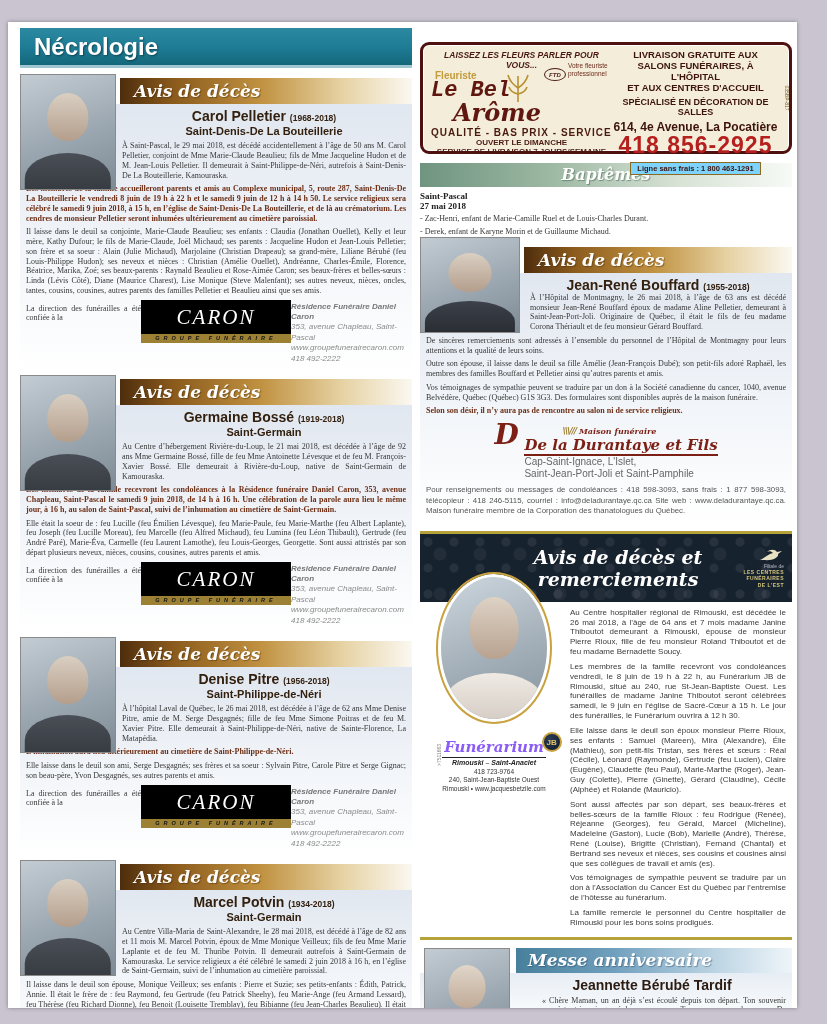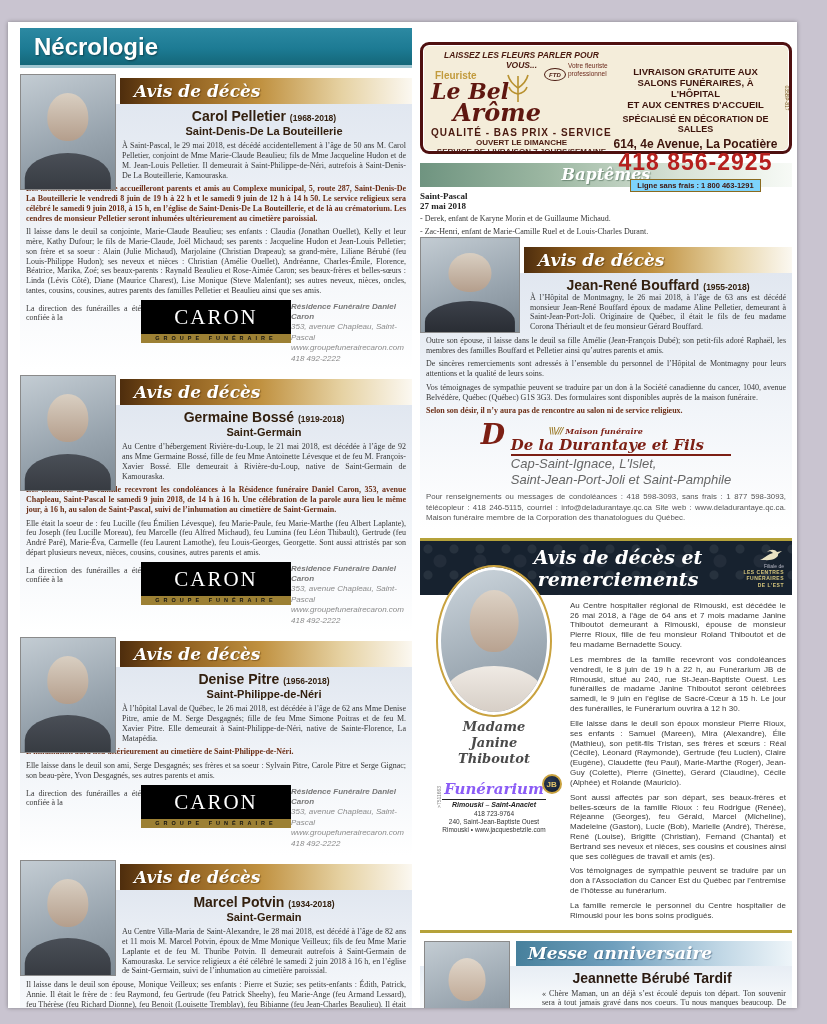--- a/index.html
+++ b/index.html
@@ -34,47 +34,47 @@
   .obit-body { background:linear-gradient(180deg,#e1e7f0,#f2f5f9 55%,#ffffff);
                padding:5px 6px 6px 6px; }
   .obit-head { margin-left:96px; text-align:center; }
   .obit-head h2 { font-family:"Liberation Sans", sans-serif; font-size:14px; font-weight:bold; color:#33200f; line-height:1.1; }
   .obit-head h2 .years { font-size:8.5px; }
   .obit-head h3 { font-family:"Liberation Sans", sans-serif; font-size:11px; font-weight:bold; color:#33200f; margin:1px 0 4px; }
   .obit-head .intro { text-align:justify; }
   .notice { font-weight:bold; color:#6d2f16; }
   .direction-row { display:flex; align-items:flex-start; margin-top:2px; }
   .dir-note { flex:1; margin-top:4px; }
-  .caron-box { width:150px; flex:0 0 150px; text-align:center; }
+  .caron-box { width:150px; flex:0 0 150px; text-align:center;font-style:italic; }
   .caron-name { background:#000; color:#fff; font-family:"Liberation Serif", serif; font-size:21px; letter-spacing:2px;
                 line-height:34px; height:34px; }
   .caron-sub  { background:#9c8034; color:#111; font-family:"Liberation Sans", sans-serif; font-size:5.5px;
                 letter-spacing:4px; line-height:9px; height:9px; font-weight:bold; }
   .caron-contact { flex:1; font-family:"Liberation Sans", sans-serif; font-style:italic; font-size:8px;
                    color:#8a8a8a; line-height:1.3; padding-top:2px; }
   .caron-contact .cc-bold { font-weight:bold; color:#777; }
 
   
   .ad { position:relative; margin-top:20px; border:3px solid #4f1010; border-radius:9px; background:#f4edda;
         height:112px; display:flex; padding:5px 10px 5px 8px; box-shadow:0 0 0 1px #fff inset; }
   .ad-left { width:52%; position:relative; }
   .ad-tag { font-family:"Liberation Sans", sans-serif; font-style:italic; font-weight:bold; font-size:8.5px; color:#4a1a10;text-align:center; }
   .ad-fleuriste { font-family:"Liberation Sans", sans-serif; font-weight:bold; font-size:10px; color:#c29b3d; margin-left:4px; }
   .ad-brand { font-family:"DejaVu Serif", serif; font-style:italic; font-weight:bold; color:#5f1710; line-height:.95; }
-  .ad-brand .l1 { font-size:22px; }
+  .ad-brand .l1 { font-size:22px;font-family:Liberation Mono, monospace; }
   .ad-brand .l2 { font-size:24px; margin-left:22px; display:inline-block; }
   .ad-flower { position:absolute; left:74px; top:24px; }
   .ad-ftd { position:absolute; right:46px; top:18px; width:22px; height:13px; border:1px solid #4a1a10; border-radius:50%;
             font-family:"Liberation Sans", sans-serif; font-size:6px; font-weight:bold; font-style:italic;
             color:#4a1a10; text-align:center; line-height:12px; }
   .ad-votre { position:absolute; right:4px; top:12px; width:40px; font-family:"Liberation Sans", sans-serif;
               font-size:6.5px; color:#6b2a1c; line-height:1.2; }
   .ad-q  { font-family:"Liberation Sans", sans-serif; font-weight:bold; font-size:10px; color:#4a1a10; letter-spacing:1px; margin-top:2px; }
   .ad-q2 { font-family:"Liberation Sans", sans-serif; font-weight:bold; font-size:8px; color:#4a1a10; text-align:center; }
-  .ad-right { flex:1; text-align:center; font-family:"Liberation Sans", sans-serif; color:#3d140c;margin-top:17px; }
+  .ad-right { flex:1; text-align:center; font-family:"Liberation Sans", sans-serif; color:#3d140c; }
   .ad-right .big { font-weight:bold; font-size:9.5px; line-height:1.15; }
   .ad-right .spec { font-weight:bold; font-size:9px; margin-top:3px; }
   .ad-right .addr { font-weight:bold; font-size:12px; margin-top:3px; }
   .ad-right .phone { font-weight:bold; font-size:23px; color:#b5201e; line-height:1; letter-spacing:1px; }
   .ad-right .toll { display:inline-block; background:#7dd3fc; border:1px solid #8a6a20; font-size:7.5px; font-weight:bold;
                     padding:1px 6px; margin-top:2px; }
   .vcode { position:absolute; right:-1px; top:50%; transform:translateY(-50%); writing-mode:vertical-rl;
            font-family:"Liberation Sans", sans-serif; font-size:5px; color:#7a5a20; }
 
   
@@ -96,28 +96,28 @@
 
   
   .dur { text-align:center; margin-top:2px; }
   .dur-row { display:inline-block; text-align:left; position:relative; padding-left:30px; }
   .dur-D { position:absolute; left:0; top:-2px; font-family:"DejaVu Serif", serif; font-style:italic; font-weight:bold;
            font-size:28px; color:#7c1f14; }
   .dur-wheat { color:#9a7a28; font-size:9px; letter-spacing:-1px; }
   .dur-tag { font-family:"DejaVu Serif", serif; font-style:italic; font-weight:bold; font-size:8px; color:#7c1f14; margin-left:38px; }
   .dur-name { font-family:"DejaVu Serif", serif; font-style:italic; font-weight:bold; font-size:15px; color:#7c1f14;
               border-bottom:2px solid #7c1f14; line-height:1.05; }
-  .dur-loc { font-family:"Liberation Sans", sans-serif; font-style:italic; font-size:13px; color:#666; line-height:1.25;
+  .dur-loc { font-family:"Liberation Sans", sans-serif; font-size:10px; color:#666; line-height:1.25;
              }
   .dur-contact { font-family:"Liberation Sans", sans-serif; font-size:7.8px; color:#555; text-align:justify;
                  line-height:1.3; margin-top:4px; }
 
   
   .thib { margin-top:8px; border-top:3px solid #b5a23a; border-bottom:3px solid #b5a23a; }
-  .thib-banner { position:relative; height:54px; background:#17222f; overflow:hidden;
+  .thib-banner { position:relative; height:68px; background:#17222f; overflow:hidden;
       background-image:radial-gradient(circle at 8px 8px, rgba(255,255,255,.07) 4px, transparent 5px),
                        radial-gradient(circle at 20px 20px, rgba(255,255,255,.05) 6px, transparent 7px);
       background-size:26px 26px, 40px 40px; display:flex; align-items:center; }
   .thib-banner .title { flex:1; text-align:center; padding-left:110px; }
   .thib-banner .title .script { font-size:19px; }
   .thib-logo { width:86px; text-align:right; padding-right:8px; font-family:"Liberation Sans", sans-serif; color:#cdb96a;
                font-size:5px; line-height:1.25; position:relative; }
   .thib-logo .f1 { color:#b8b8c4; }
   .thib-logo .f2 { font-weight:bold; letter-spacing:.5px; color:#d6c67c; }
   .thib-main { display:flex; background:#fff; padding:6px 6px 4px 6px; }
@@ -313,36 +313,36 @@
       </div>
       <div class="vcode">035BP-817</div>
     </div>
 
     <section class="bapt">
       <div class="bapt-banner">
         <span class="script">Baptêmes</span>
       </div>
       <div class="bapt-place">Saint-Pascal</div>
       <div class="bapt-date">27 mai 2018</div>
+      <p>- Zac-Henri, enfant de Marie-Camille Ruel et de Louis-Charles Durant.</p>
       <p>- Derek, enfant de Karyne Morin et de Guillaume Michaud.</p>
-      <p>- Zac-Henri, enfant de Marie-Camille Ruel et de Louis-Charles Durant.</p>
     </section>
 
     <section class="obit bouffard">
       <div class="photo"></div>
       <div class="gold-banner">
         <span class="script">Avis de décès</span>
       </div>
       <div class="obit-body">
         <div class="obit-head">
           <h2><span>Jean-René Bouffard</span> <span class="years">(1955-2018)</span></h2>
           <p class="intro">À l’Hôpital de Montmagny, le 26 mai 2018, à l’âge de 63 ans est décédé monsieur Jean-René Bouffard époux de madame Aline Pelletier, demeurant à Saint-Jean-Port-Joli. Originaire de Québec, il était le fils de feu madame Corona Thériault et de feu monsieur Gérard Bouffard.</p>
         </div>
+        <p>De sincères remerciements sont adressés à l’ensemble du personnel de l’Hôpital de Montmagny pour leurs attentions et la qualité de leurs soins.</p>
         <p>Outre son épouse, il laisse dans le deuil sa fille Amélie (Jean-François Dubé); son petit-fils adoré Raphaël, les membres des familles Bouffard et Pelletier ainsi qu’autres parents et amis.</p>
-        <p>De sincères remerciements sont adressés à l’ensemble du personnel de l’Hôpital de Montmagny pour leurs attentions et la qualité de leurs soins.</p>
         <p>Vos témoignages de sympathie peuvent se traduire par un don à la Société canadienne du cancer, 1040, avenue Belvédère, Québec (Québec) G1S 3G3. Des formulaires sont disponibles auprès de la maison funéraire.</p>
         <p class="notice">Selon son désir, il n’y aura pas de rencontre au salon ni de service religieux.</p>
         <div class="dur">
           <div class="dur-row">
             <span class="dur-D">D</span>
             <span class="dur-tag"><span class="dur-wheat">\\\///</span> <span>Maison funéraire</span></span>
             <div class="dur-name">De la Durantaye et Fils</div>
             <div class="dur-loc">Cap-Saint-Ignace, L'Islet,</div>
             <div class="dur-loc">Saint-Jean-Port-Joli et Saint-Pamphile</div>
           </div>
@@ -362,25 +362,20 @@
           </span>
           <div class="f1">Filiale de</div>
           <div class="f2">LES CENTRES</div>
           <div class="f2">FUNÉRAIRES</div>
           <div class="f2">DE L'EST</div>
         </div>
       </div>
       <div class="thib-main">
         <div class="thib-left">
           <div class="oval"></div>
-          <div class="thib-caption">
-            <div>Madame</div>
-            <div>Janine</div>
-            <div>Thiboutot</div>
-          </div>
           <div class="jb">
             <div class="jb-code">&gt;7511663</div>
             <div class="jb-name">Funérarium</div>
             <div class="jb-badge">JB</div>
             <div class="jb-cities">Rimouski – Saint-Anaclet</div>
             <div class="jb-lines">
               <div>418 723-9764</div>
               <div>240, Saint-Jean-Baptiste Ouest</div>
               <div>Rimouski • www.jacquesbetzile.com</div>
             </div>

